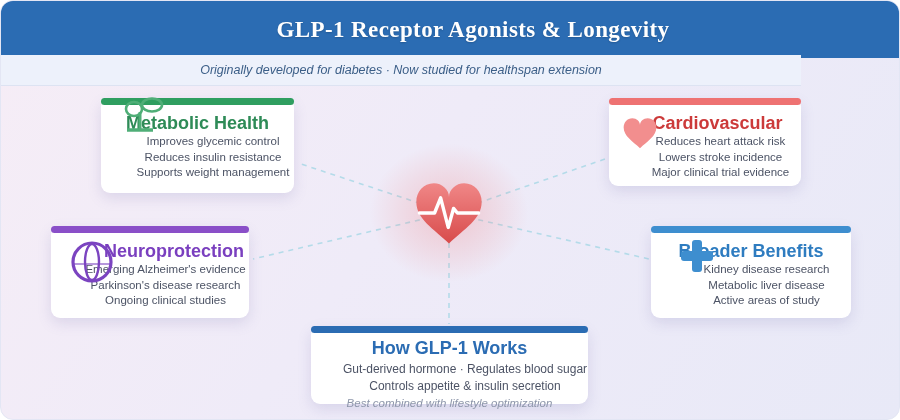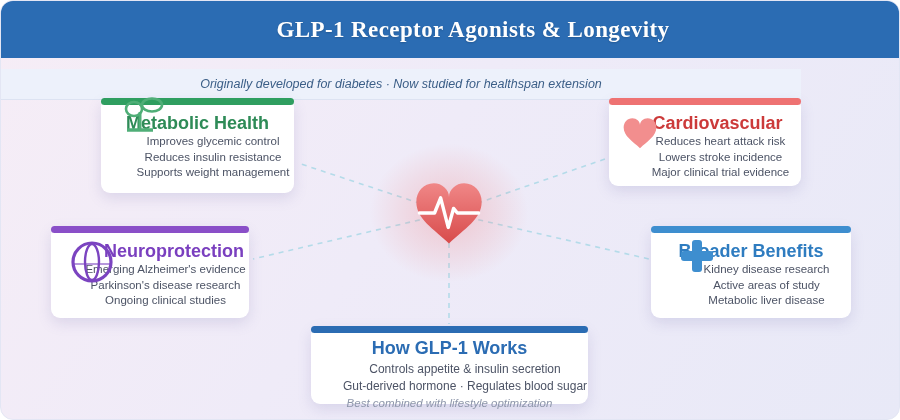--- a/index.html
+++ b/index.html
@@ -21,21 +21,21 @@
   }
   .header-title {
     font-family: "Liberation Serif", "DejaVu Serif", serif;
     font-weight: 700; font-size: 23px; color: #ffffff;
     letter-spacing: 0.4px;
     text-shadow: 0 1px 2px rgba(0,0,0,0.18);
     margin-left: 44px;
   }
 
   .subtitle-strip {
-    position: absolute; left: 0; top: 68px; width: 800px; height: 31px;
+    position: absolute; left: 0; top: 54px; width: 800px; height: 31px;
     display: flex; align-items: center; justify-content: center;
     border-bottom: 1px solid #dde3f2;
   }
   .subtitle-text {
     font-style: italic; font-size: 12.5px; color: #3b5e87;
   }
 
   .connectors {
     position: absolute; left: 0; top: 0; width: 900px; height: 420px;
     pointer-events: none; z-index: 1;
@@ -156,25 +156,25 @@
   </div>
 
   <div class="card" id="card-broader">
     <div class="card-bar" style="background: rgb(62, 142, 207);"></div>
     <svg class="card-icon" style="left:28px; top:12px;" width="36" height="36" viewBox="0 0 36 36">
       <rect x="13" y="2" width="10" height="32" rx="3" fill="#3e8ecf"></rect>
       <rect x="2" y="13" width="32" height="10" rx="3" fill="#3e8ecf"></rect>
     </svg>
     <div class="card-title" style="color: rgb(46, 124, 192);">Broader Benefits</div>
     <div class="card-line">Kidney disease research</div>
+    <div class="card-line">Metabolic liver disease</div>
     <div class="card-line">Active areas of study</div>
-    <div class="card-line">Metabolic liver disease</div>
   </div>
 
   <div class="card" id="card-how">
     <div class="card-bar" style="background: rgb(43, 108, 179);"></div>
     <div class="card-title" style="color: rgb(43, 108, 179);">How GLP-1 Works</div>
+    <div class="card-line">Gut-derived hormone · Regulates blood sugar</div>
     <div class="card-line">Controls appetite &amp; insulin secretion</div>
-    <div class="card-line">Gut-derived hormone · Regulates blood sugar</div>
     <div class="card-footnote">Best combined with lifestyle optimization</div>
   </div>
 
 </div>
 
 </body></html>

